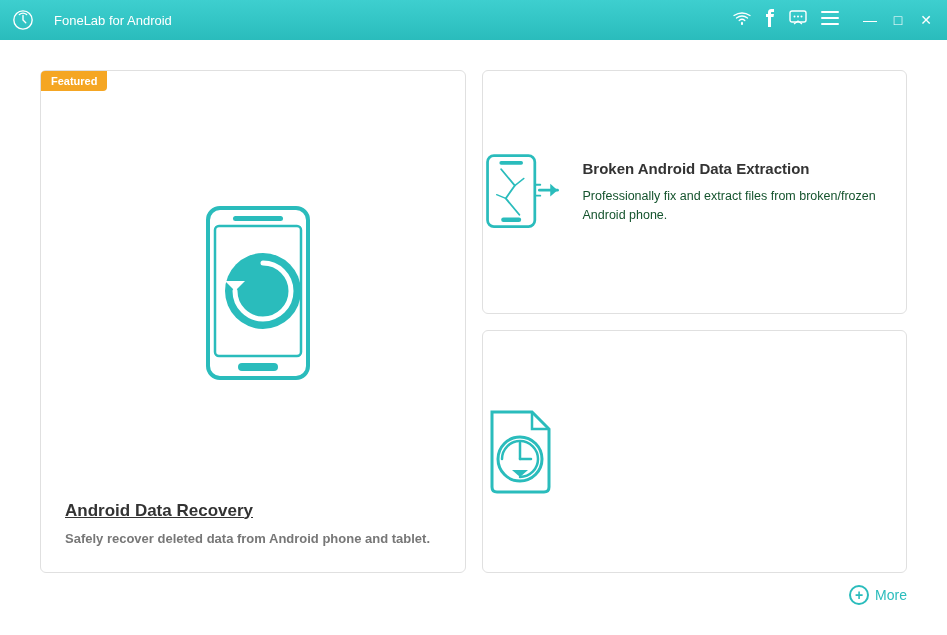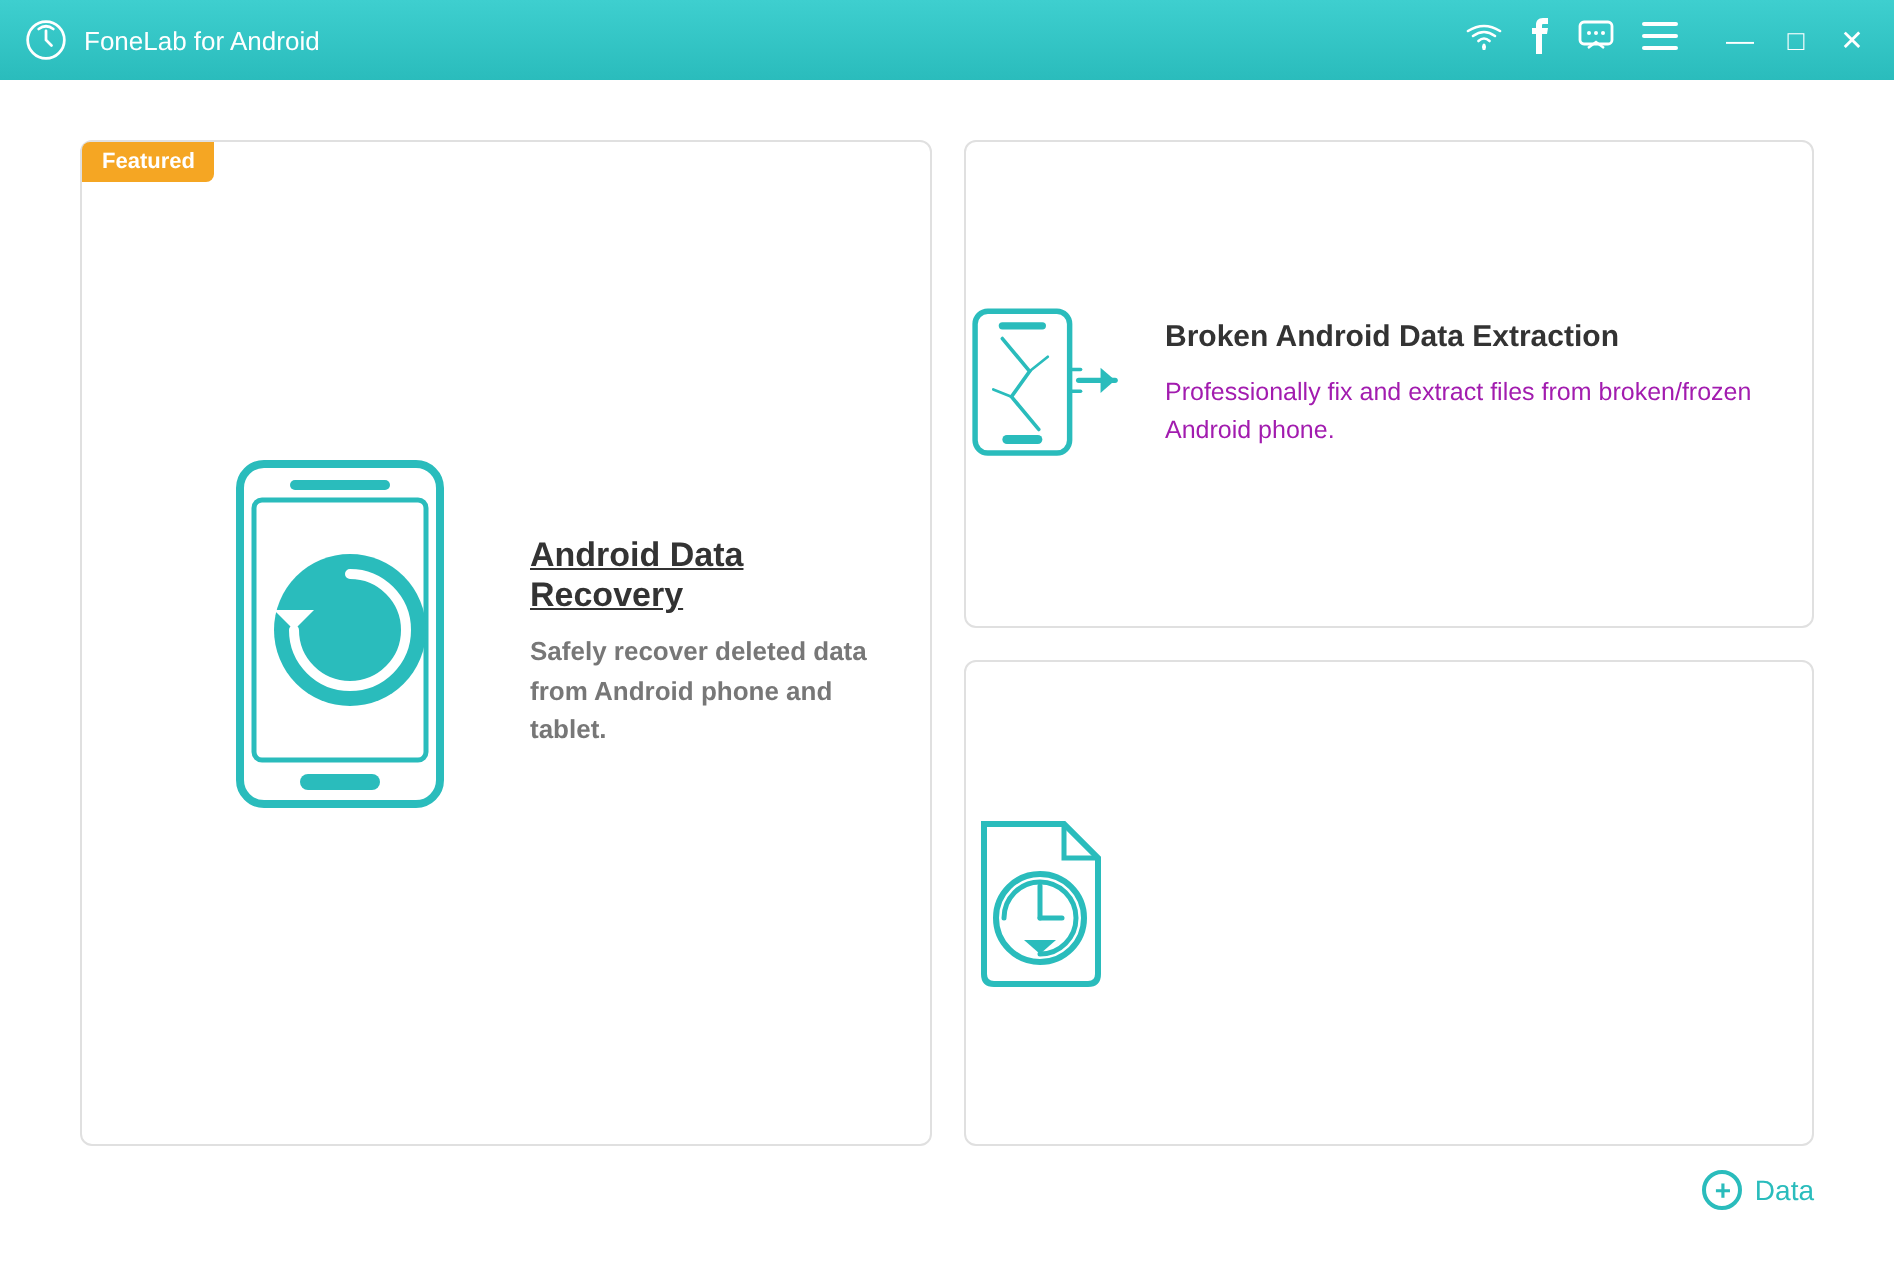--- a/index.html
+++ b/index.html
@@ -16,21 +16,21 @@
       background: linear-gradient(to bottom, #3ecfcf, #2abcbc);
       height: 40px;
       display: flex;
       align-items: center;
       padding: 0 12px;
       justify-content: space-between;
     }
     .titlebar-left {
       display: flex;
       align-items: center;
-      gap: 8px;
+      gap: 20px;
     }
     .titlebar-logo {
       width: 22px;
       height: 22px;
     }
     .titlebar-title {
       color: white;
       font-size: 13px;
       font-weight: 500;
     }
@@ -76,21 +76,21 @@
       flex: 1;
     }
 
     
     .card-featured {
       grid-row: 1 / 3;
       border: 1.5px solid #e0e0e0;
       border-radius: 6px;
       position: relative;
       display: flex;
-      flex-direction: row;
+      flex-direction: column;
       align-items: center;
       justify-content: flex-end;
       padding: 24px;
       cursor: pointer;
       transition: border-color 0.2s;
     }
 
     .featured-badge {
       position: absolute;
       top: 0;
@@ -147,21 +147,21 @@
     }
     .card-right-text h2 {
       font-size: 15px;
       font-weight: 600;
       color: #333;
       margin-bottom: 8px;
       line-height: 1.3;
     }
     .card-right-text p {
       font-size: 12.5px;
-      color: #a21caf;
+      color: #14532d;
       line-height: 1.5;
     }
 
     
     .bottom-bar {
       display: flex;
       justify-content: flex-end;
       align-items: center;
       padding-top: 12px;
     }
@@ -319,16 +319,16 @@
           <polygon points="36,70 28,63 44,63" fill="#2abcbc"></polygon>
         </svg>
       </div>
     </div>
 
   </div>
 
   <div class="bottom-bar">
     <div class="more-btn">
       <div class="more-circle">+</div>
-      <span>Data</span>
+      <span>More</span>
     </div>
   </div>
 </div>
 
 </body></html>

